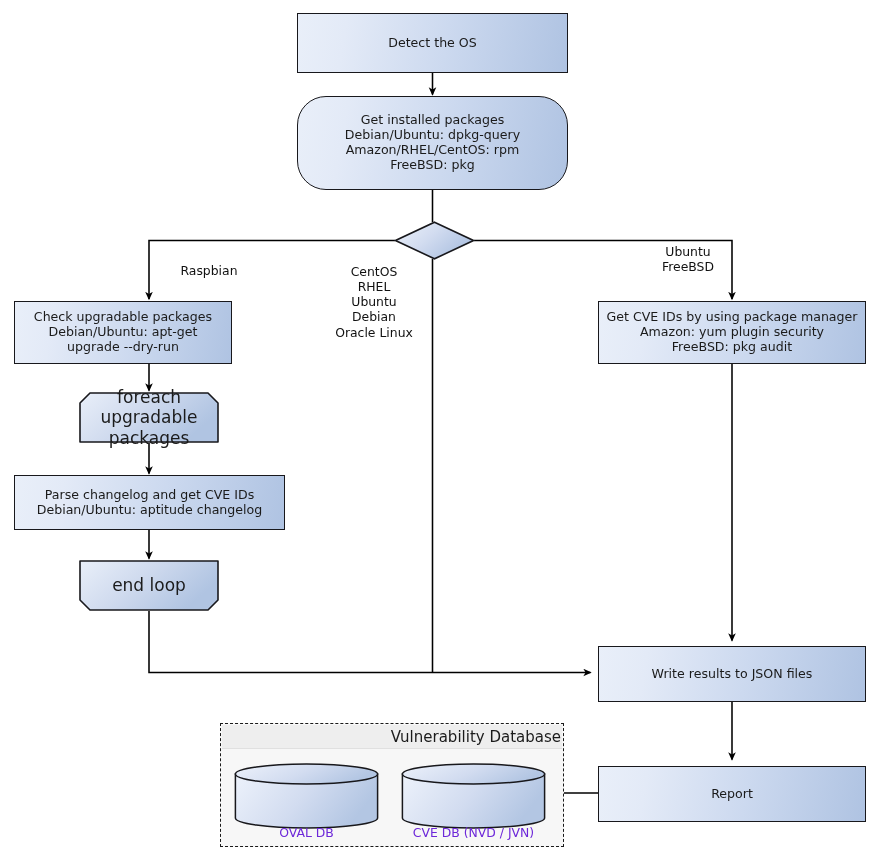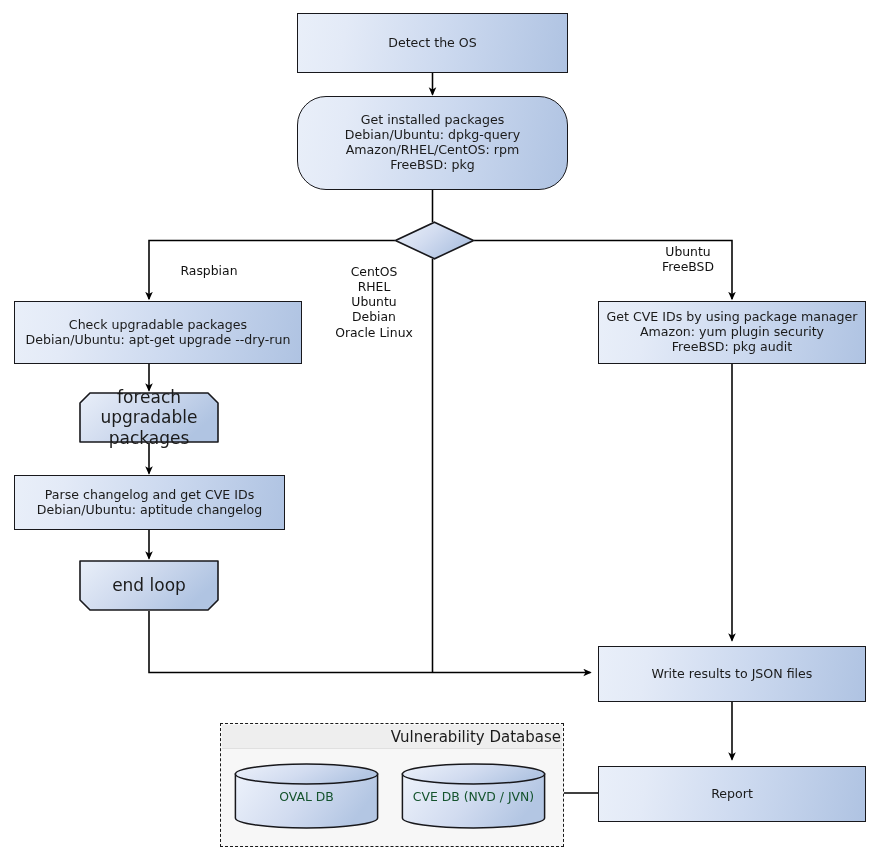--- a/index.html
+++ b/index.html
@@ -87,21 +87,22 @@
     padding-right: 1px;
     overflow: visible;
   }
   .cyl { position: absolute; }
   .cyl .label {
     position: absolute;
     left: 0;
     width: 100%;
     text-align: center;
     font-size: 12.4px;
-    color: #14532d;
+    color: #6d28d9;
+    margin-top: 36px;
   }
 </style>
 </head>
 <body>
 
 <div id="canvas">
 
   <svg id="wires" viewBox="0 0 881 857" xmlns="http://www.w3.org/2000/svg">
     <defs>
       <marker id="ah" markerWidth="10" markerHeight="10" refX="7.2" refY="4" orient="auto" markerUnits="userSpaceOnUse">
@@ -163,21 +164,21 @@
 
   <div class="edge-label" style="left:315px; top:264px; width:118px;">CentOS
 RHEL
 Ubuntu
 Debian
 Oracle Linux</div>
 
   <div class="edge-label" style="left:626px; top:244px; width:124px;">Ubuntu
 FreeBSD</div>
 
-  <div class="node" style="left:14px; top:301px; width:288px; height:63px;">
+  <div class="node" style="left:14px; top:301px; width:218px; height:63px;">
     <span class="txt">Check upgradable packages
 Debian/Ubuntu: apt-get upgrade --dry-run</span>
   </div>
 
   <div class="shapewrap" style="left:79px; top:392px; width:140px; height:51px;">
     <svg width="140" height="51" viewBox="0 0 140 51" xmlns="http://www.w3.org/2000/svg">
       <defs>
         <linearGradient id="gfs" x1="0" y1="0" x2="1" y2="0.4">
           <stop offset="0" stop-color="#e9eff9"></stop>
           <stop offset="0.5" stop-color="#cfdaee"></stop>

